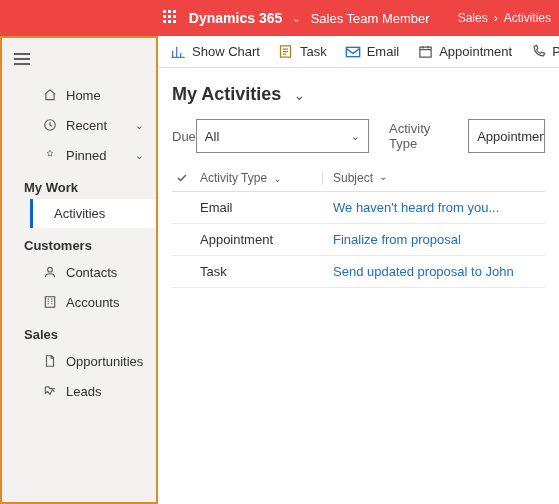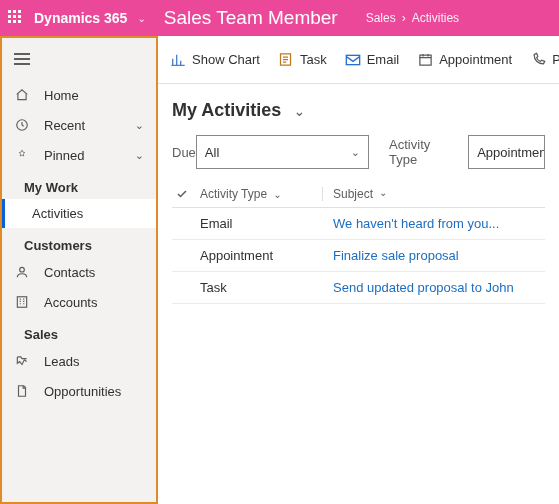--- a/index.html
+++ b/index.html
@@ -1,36 +1,36 @@
 <!DOCTYPE html>
 <html><head>
 <meta charset="utf-8">
 <style>
   * { box-sizing: border-box; margin: 0; padding: 0; }
   body { font-family: "Segoe UI", Arial, sans-serif; font-size: 13px; color: #323130; width: 559px; height: 504px; overflow: hidden; background: #fff; }
-  .topbar { background: #ec4899; color: #fff; height: 36px; display: flex; align-items: center; padding: 0 8px; gap: 10px; }
+  .topbar { background: #ef4444; color: #fff; height: 36px; display: flex; align-items: center; padding: 0 8px; gap: 10px; justify-content: flex-end; }
   .topbar .waffle { width: 16px; height: 16px; display: grid; grid-template-columns: repeat(3,3px); grid-template-rows: repeat(3,3px); gap: 2px; }
   .topbar .waffle span { background: #fff; width: 3px; height: 3px; }
   .topbar .brand { font-weight: 600; font-size: 14px; }
   .topbar .chev { font-size: 10px; opacity: .9; }
-  .topbar .subapp { font-size: 19px; margin-left: 8px; }
+  .topbar .subapp { font-size: 13px; margin-left: 0; }
   .topbar .crumbs { font-size: 12px; margin-left: 18px; opacity: .9; display: flex; gap: 6px; align-items: center; }
   .frame { display: flex; height: calc(504px - 36px); }
   .sidebar { width: 158px; background: #f3f2f1; border: 2px solid #e08b27; border-top: 2px solid #e08b27; position: relative; padding: 6px 0 0 0; }
   .sb-top { padding: 6px 10px 2px 12px; }
   .hamburger div { width: 16px; height: 2px; background: #605e5c; margin: 3px 0; }
-  .sb-item { display: flex; align-items: center; gap: 14px; padding: 7px 12px; cursor: pointer; color: #323130; position: relative; }
+  .sb-item { display: flex; align-items: center; gap: 8px; padding: 7px 12px; cursor: pointer; color: #323130; position: relative; margin-left: 28px; }
   .sb-item .icon { width: 16px; height: 16px; display: flex; align-items: center; justify-content: center; color: #605e5c; flex-shrink: 0; }
   .sb-item .chev-r { margin-left: auto; color: #605e5c; font-size: 11px; }
   .sb-item.active { background: #fff; }
   .sb-item.active::before { content:""; position:absolute; left:0; top:0; bottom:0; width:3px; background:#0b61d6; }
   .sb-item .indent { width: 4px; }
   .sb-group { padding: 10px 12px 4px 22px; font-weight: 600; font-size: 13px; color: #323130; }
   .main { flex: 1; display: flex; flex-direction: column; overflow: hidden; }
-  .cmdbar { height: 48px; border-bottom: 1px solid #e1dfdd; display: flex; align-items: center; gap: 18px; padding: 0 12px; }
+  .cmdbar { height: 32px; border-bottom: 1px solid #e1dfdd; display: flex; align-items: center; gap: 18px; padding: 0 12px; }
   .cmd { display: flex; align-items: center; gap: 6px; cursor: pointer; color: #323130; font-size: 13px; white-space: nowrap; }
   .cmd .ci { width: 16px; height: 16px; display:flex; align-items:center; justify-content:center; }
   .content { padding: 10px 14px 0 14px; }
   .page-title { display:flex; align-items:center; gap:12px; font-size: 18px; font-weight:600; margin: 6px 0 14px 0; }
   .page-title .chev { font-size: 14px; color:#605e5c; font-weight:normal; }
   .filters { display:flex; align-items:center; margin-bottom: 12px; }
   .filters label { font-size: 13px; color:#605e5c; }
   .select { border:1px solid #8a8886; height:28px; display:flex; align-items:center; padding:16px 8px; gap:8px; background:#fff; min-width:0; }
   .select.all { width: 180px; justify-content: space-between; }
   .select .dd { font-size:11px; color:#605e5c; }
@@ -138,34 +138,34 @@
             <path d="M8 7h2M14 7h2M8 11h2M14 11h2M8 15h2M14 15h2"></path>
           </svg>
       </span>
       <span>Accounts</span>
     </div>
 
     <div class="sb-group">Sales</div>
     <div class="sb-item">
       <span class="icon">
         <svg width="14" height="14" viewBox="0 0 24 24" fill="none" stroke="currentColor" stroke-width="2">
+            <path d="M6 3h9l3 3v15H6z"></path>
+            <path d="M14 3v4h4"></path>
+          </svg>
+      </span>
+      <span>Opportunities</span>
+    </div>
+    <div class="sb-item">
+      <span class="icon">
+        <svg width="14" height="14" viewBox="0 0 24 24" fill="none" stroke="currentColor" stroke-width="2">
             <path d="M4 5h6l2 3h8"></path>
             <path d="M4 5v11l4-3 4 5 4-8 4 3"></path>
           </svg>
       </span>
       <span>Leads</span>
-    </div>
-    <div class="sb-item">
-      <span class="icon">
-        <svg width="14" height="14" viewBox="0 0 24 24" fill="none" stroke="currentColor" stroke-width="2">
-            <path d="M6 3h9l3 3v15H6z"></path>
-            <path d="M14 3v4h4"></path>
-          </svg>
-      </span>
-      <span>Opportunities</span>
     </div>
   </div>
 
   <div class="main">
     <div class="cmdbar">
       <div class="cmd">
         <span class="ci">
           <svg width="16" height="16" viewBox="0 0 24 24" fill="none" stroke="#4a7fc9" stroke-width="2">
               <path d="M4 20V10M10 20V4M16 20v-7M22 20H2"></path>
             </svg>
@@ -252,21 +252,21 @@
         <div style="width:11px"></div>
         <div class="col-subj">
             <span class="subj">We haven't heard from you...</span>
           </div>
       </div>
       <div class="grid-row">
         <div class="col-check"></div>
         <div class="col-type">Appointment</div>
         <div style="width:11px"></div>
         <div class="col-subj">
-            <span class="subj">Finalize sale proposal</span>
+            <span class="subj">Finalize from proposal</span>
           </div>
       </div>
       <div class="grid-row">
         <div class="col-check"></div>
         <div class="col-type">Task</div>
         <div style="width:11px"></div>
         <div class="col-subj">
             <span class="subj">Send updated proposal to John</span>
           </div>
       </div>

